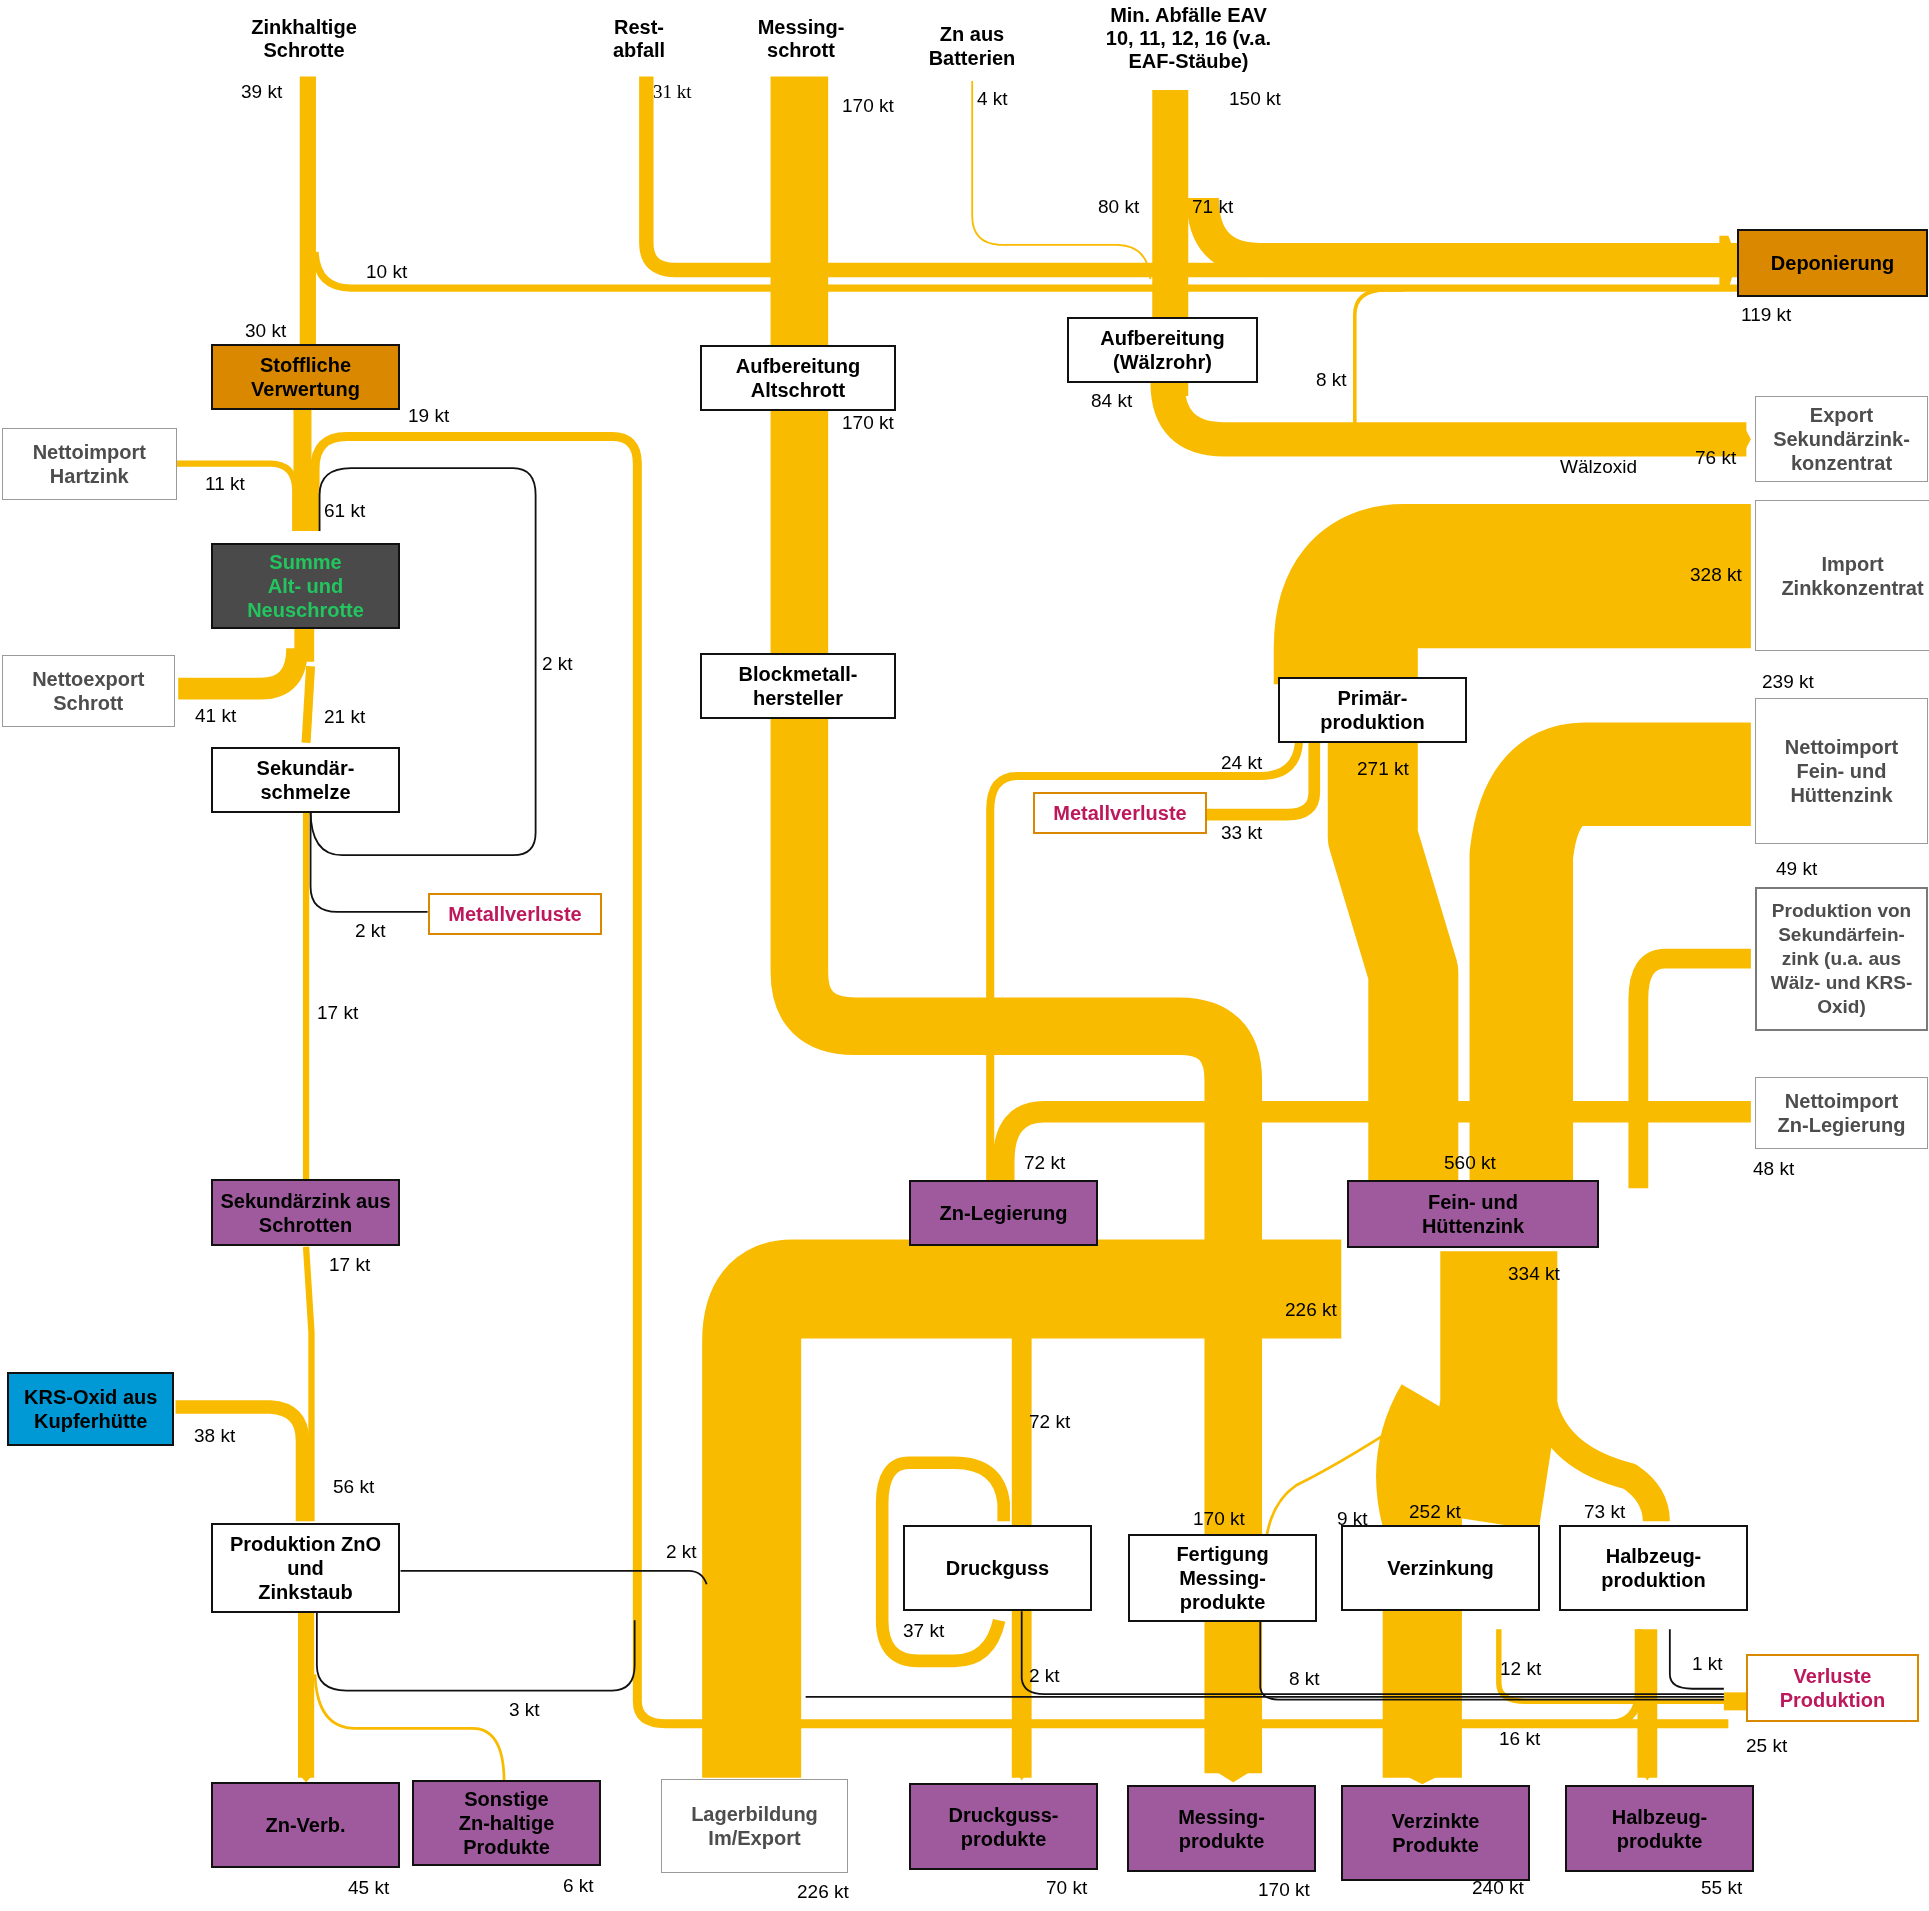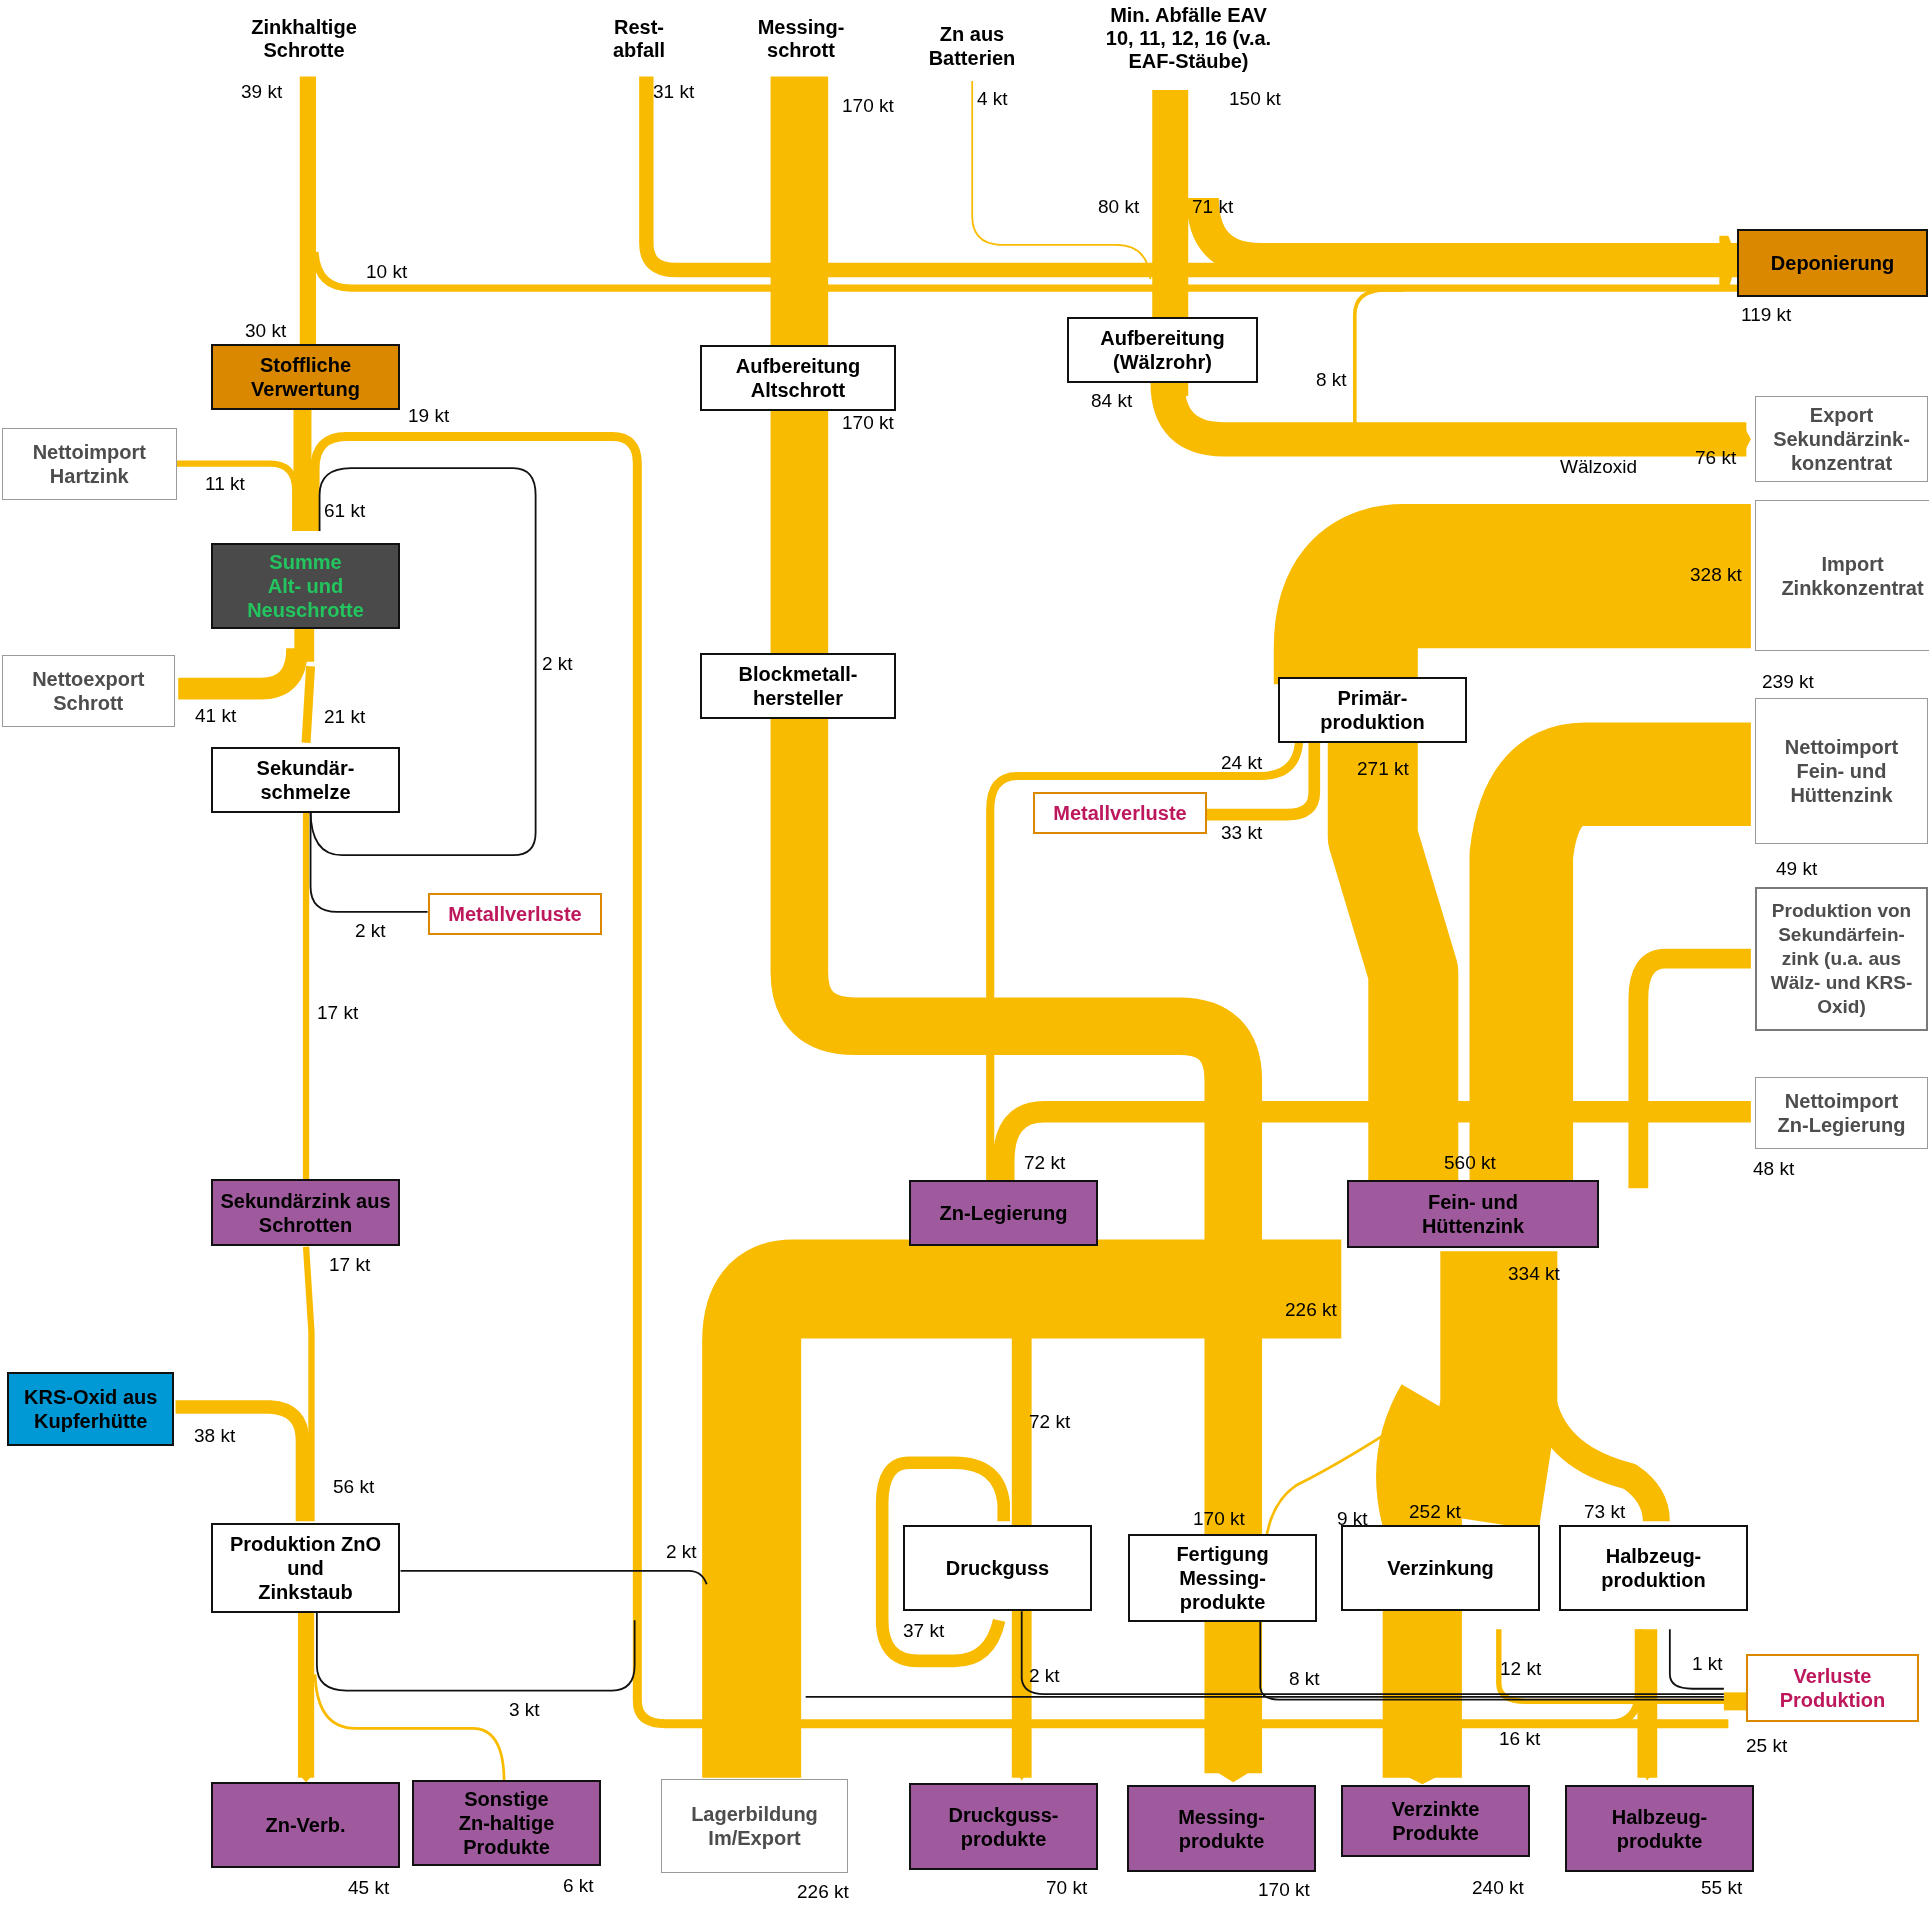--- a/index.html
+++ b/index.html
@@ -171,21 +171,21 @@
 <div class="box proc" style="left:1341px;top:1525px;width:199px;height:86px;">Verzinkung</div>
 <div class="box proc" style="left:1559px;top:1525px;width:189px;height:86px;">Halbzeug-
 produktion</div>
 <div class="box loss" style="left:1746px;top:1654px;width:173px;height:68px;">Verluste
 Produktion</div>
 
 <div class="box purple" style="left:909px;top:1783px;width:189px;height:87px;">Druckguss-
 produkte</div>
 <div class="box purple" style="left:1127px;top:1785px;width:189px;height:87px;">Messing-
 produkte</div>
-<div class="box purple" style="left:1341px;top:1785px;width:189px;height:72px;">Verzinkte
+<div class="box purple" style="left:1341px;top:1785px;width:189px;height:96px;">Verzinkte
 Produkte</div>
 <div class="box purple" style="left:1565px;top:1785px;width:189px;height:87px;">Halbzeug-
 produkte</div>
 
 <div class="val" style="left:241px;top:81px;">39 kt</div>
 <div class="val" style="left:366px;top:261px;">10 kt</div>
 <div class="val" style="left:245px;top:320px;">30 kt</div>
 <div class="val" style="left:408px;top:405px;">19 kt</div>
 <div class="val" style="left:205px;top:473px;">11 kt</div>
 <div class="val" style="left:324px;top:500px;">61 kt</div>
@@ -196,21 +196,21 @@
 <div class="val" style="left:317px;top:1002px;">17 kt</div>
 <div class="val" style="left:329px;top:1254px;">17 kt</div>
 <div class="val" style="left:194px;top:1425px;">38 kt</div>
 <div class="val" style="left:333px;top:1476px;">56 kt</div>
 <div class="val" style="left:666px;top:1541px;">2 kt</div>
 <div class="val" style="left:509px;top:1699px;">3 kt</div>
 <div class="val" style="left:348px;top:1877px;">45 kt</div>
 <div class="val" style="left:563px;top:1875px;">6 kt</div>
 <div class="val" style="left:797px;top:1881px;">226 kt</div>
 
-<div class="val" style="left:653px;top:81px;">31 kt</div>
+<div class="val" style="left:653px;top:81px;font-family:Liberation Serif, serif;">31 kt</div>
 <div class="val" style="left:842px;top:95px;">170 kt</div>
 <div class="val" style="left:842px;top:412px;">170 kt</div>
 <div class="val" style="left:977px;top:88px;">4 kt</div>
 <div class="val" style="left:1229px;top:88px;">150 kt</div>
 <div class="val" style="left:1098px;top:196px;">80 kt</div>
 <div class="val" style="left:1192px;top:196px;">71 kt</div>
 <div class="val" style="left:1741px;top:304px;">119 kt</div>
 <div class="val" style="left:1091px;top:390px;">84 kt</div>
 <div class="val" style="left:1316px;top:369px;">8 kt</div>
 <div class="val" style="left:1695px;top:447px;">76 kt</div>

